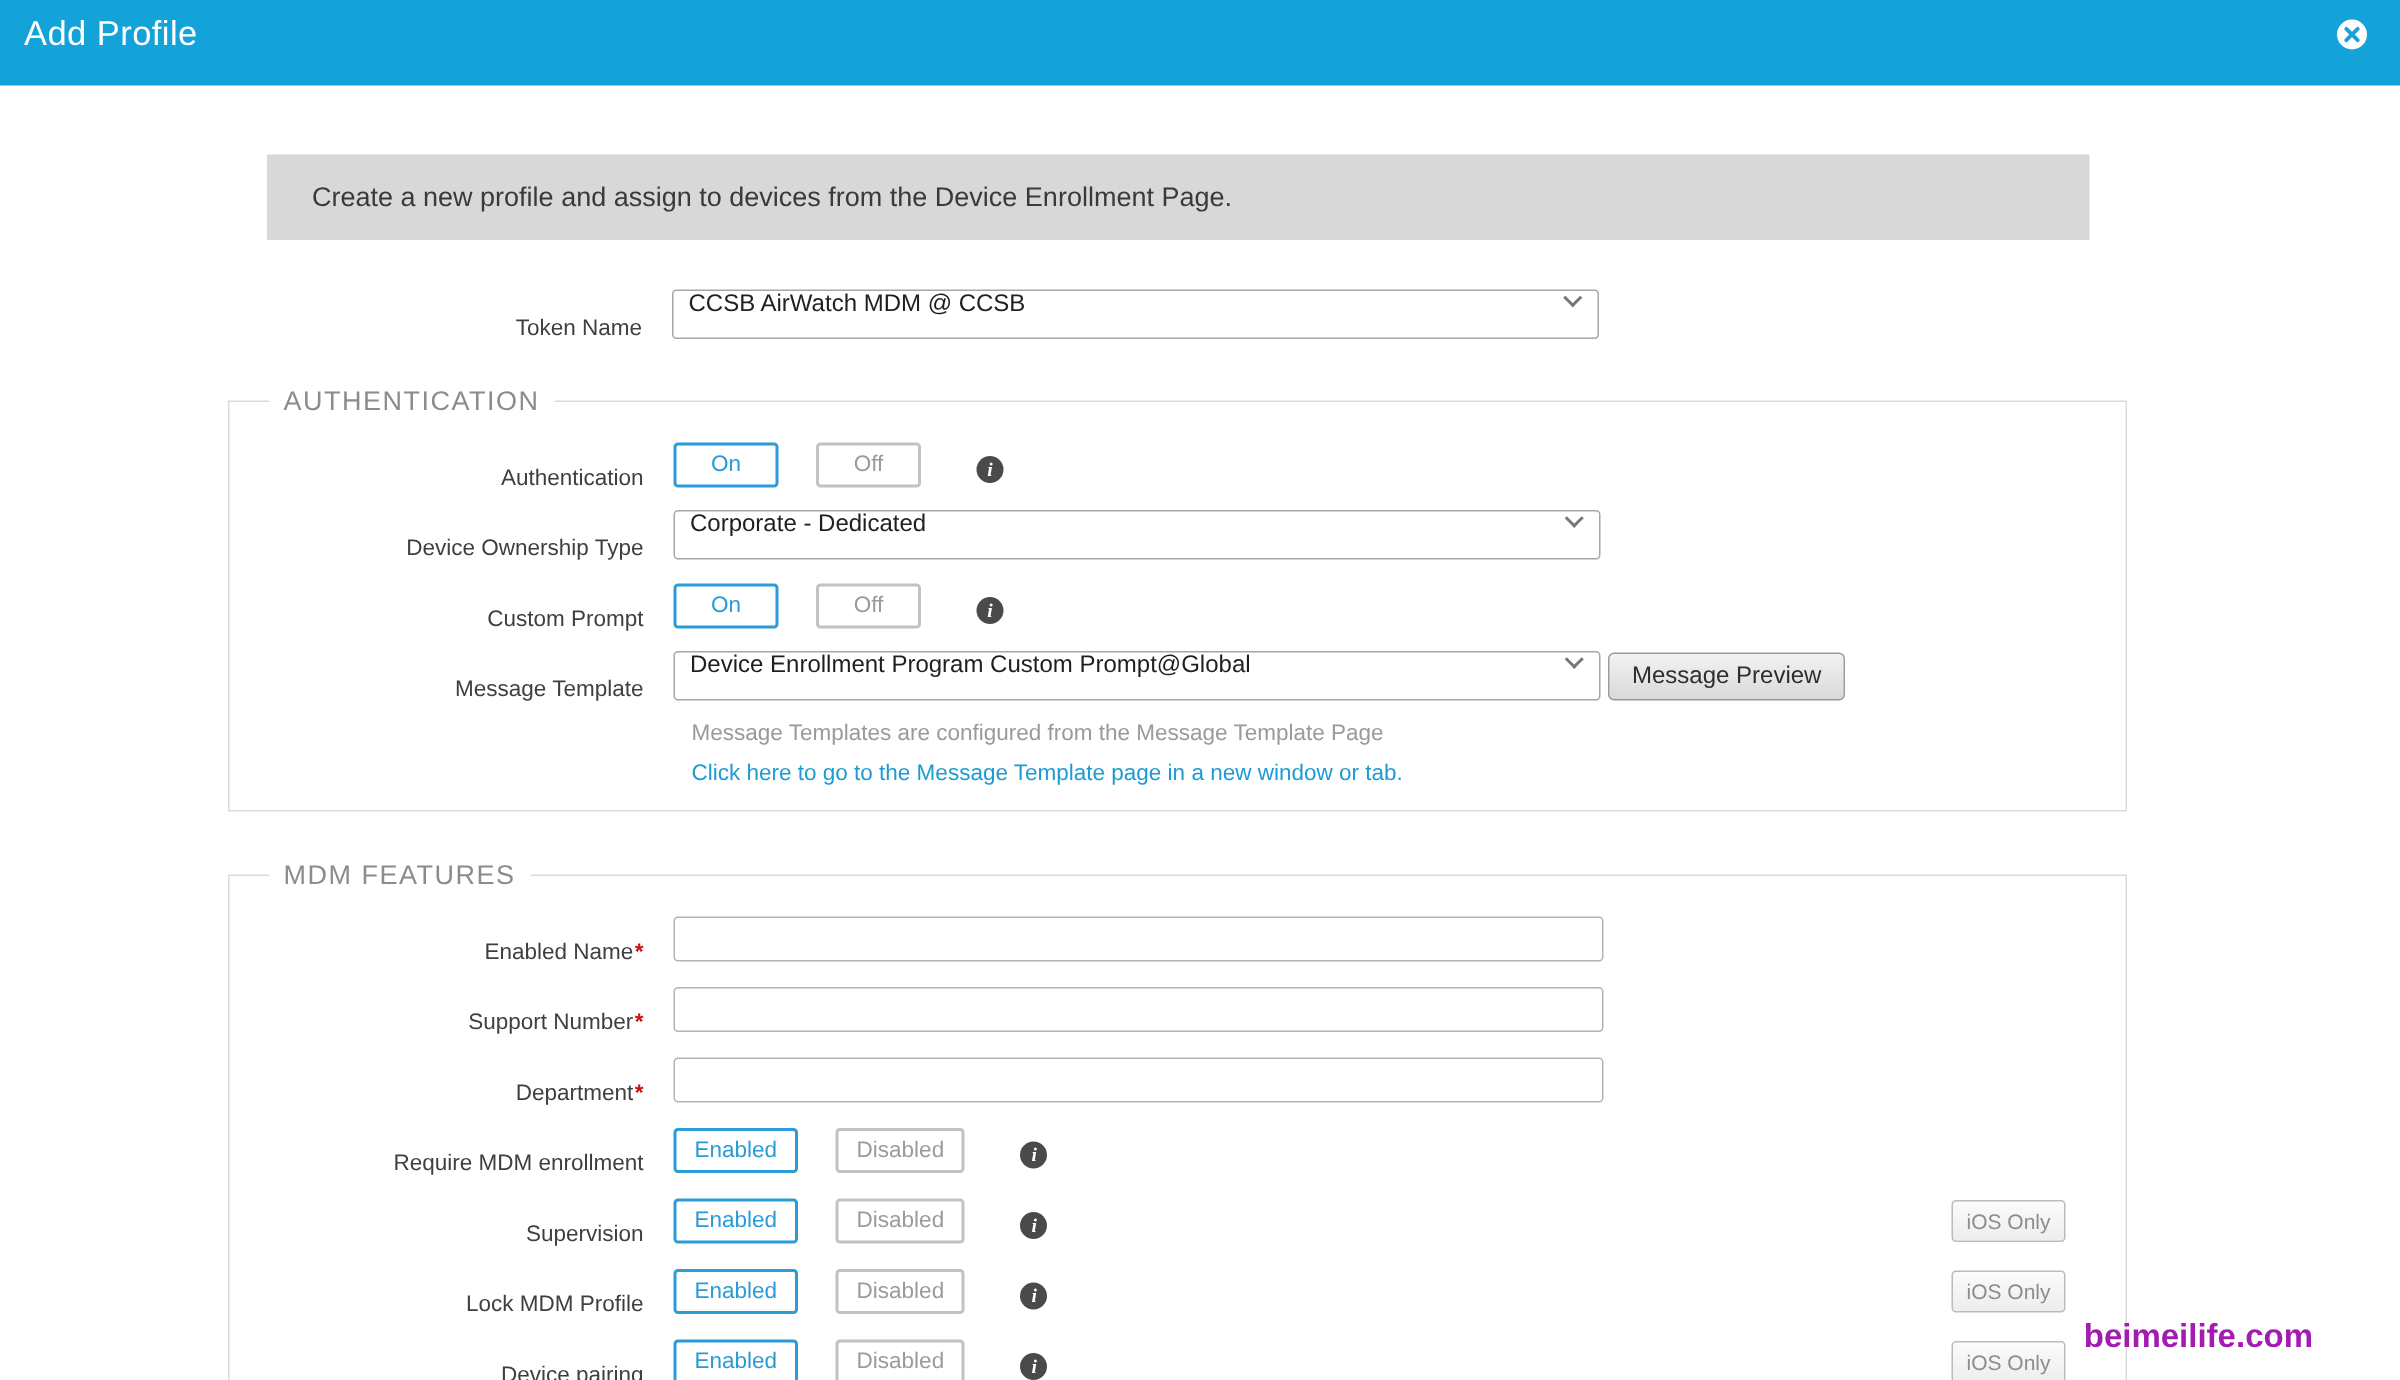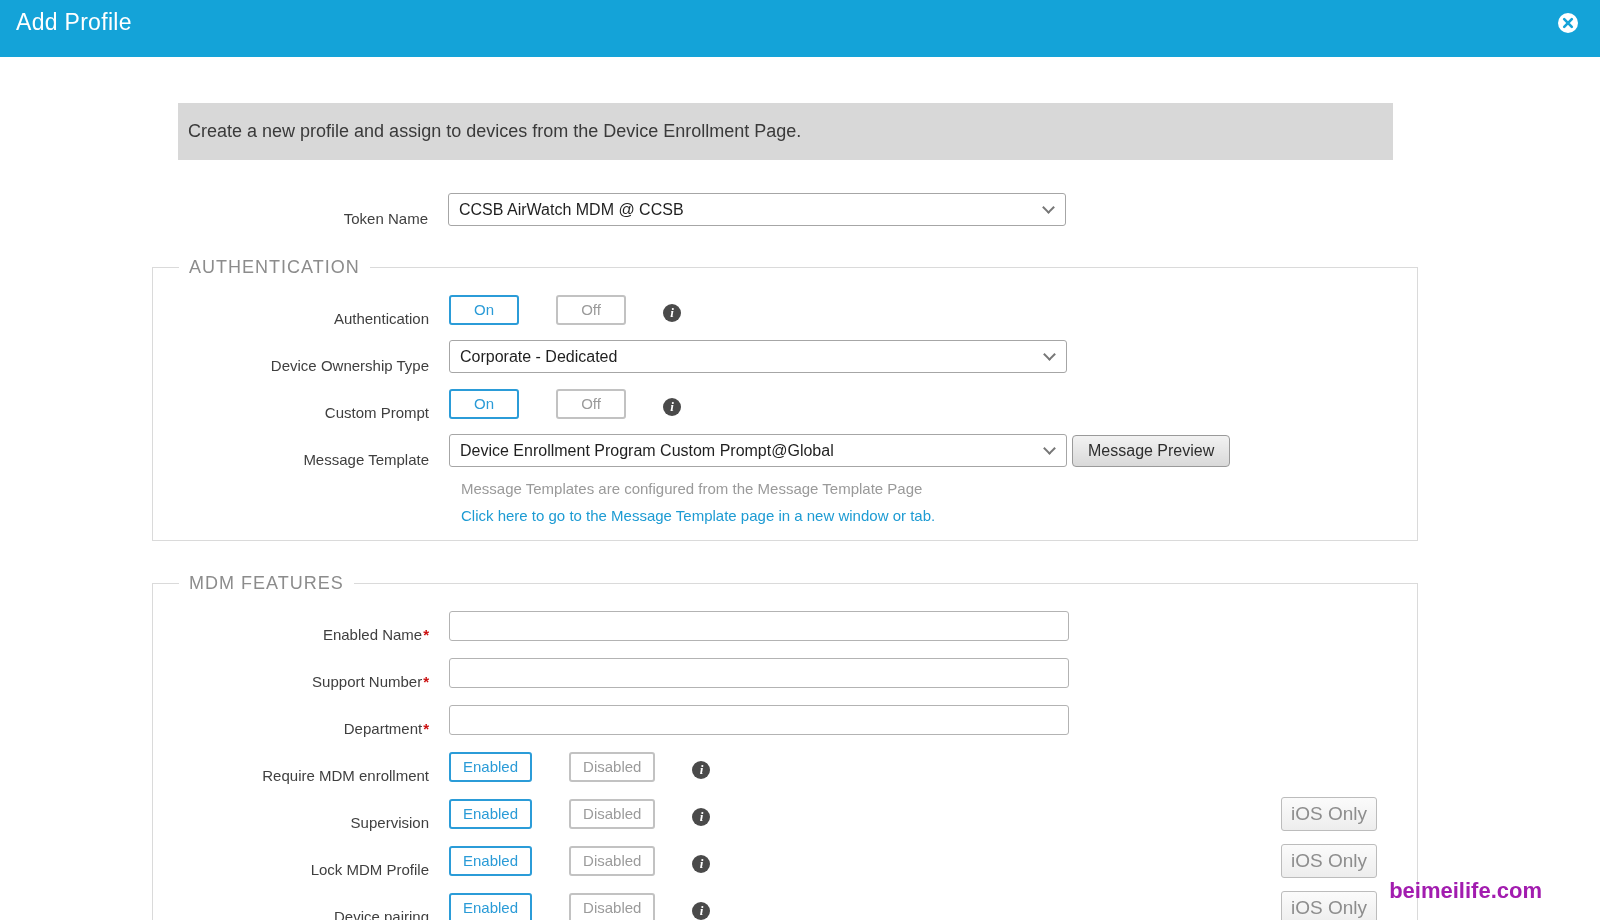--- a/index.html
+++ b/index.html
@@ -24,21 +24,21 @@
   .close-btn { width:24px; height:24px; cursor:pointer; display:inline-flex; }
 
   
   .banner {
     margin:46px 0 32px 178px;
     width:1215px;
     height:57px;
     background:#d8d8d8;
     display:flex;
     align-items:center;
-    padding-left:10px;
+    padding-left:30px;
     font-size:18px;
     color:#3a3a3a;
   }
 
   
   .content { margin-left:152px; width:1266px; }
 
   .form-row { display:flex; align-items:center; margin-bottom:12px; }
   .token-row { margin-bottom:30px; }
   .row-label {
@@ -67,21 +67,20 @@
   }
 
   
   .select {
     width:618px;
     height:33px;
     border:1px solid #a6a6a6;
     border-radius:3px;
     background:#ffffff;
     display:flex;
-    align-items:center;
     justify-content:space-between;
     padding:0 12px 0 10px;
     font-size:16px;
     color:#1f1f1f;
     cursor:pointer;
   }
   .chevron {
     width:9px; height:9px;
     border-right:2px solid #777;
     border-bottom:2px solid #777;
@@ -102,21 +101,21 @@
 
   
   button { font-family:inherit; cursor:pointer; background:#fff; }
   .seg {
     min-width:70px; height:30px;
     padding:0 12px;
     border-radius:3px;
     font-size:15px;
   }
   .seg-sel { border:2px solid #2b9cd8; color:#2a9bd7; }
-  .seg-un  { border:2px solid #c2c2c2; color:#9b9b9b; margin-left:37px; }
+  .seg-un  { border:2px solid #c2c2c2; color:#9b9b9b; margin-left:25px; }
 
   .info-icon {
     width:18px; height:18px;
     border-radius:50%;
     background:#4a4a4a;
     color:#ffffff;
     font-family:"Liberation Serif", serif;
     font-style:italic;
     font-weight:bold;
     font-size:13px;
@@ -155,21 +154,21 @@
     cursor:pointer;
   }
 
   .ios-badge {
     margin-left:auto;
     margin-right:40px;
     border:1px solid #bcbcbc;
     border-radius:3px;
     background:linear-gradient(#fbfbfb,#ededed);
     color:#8d8d8d;
-    font-size:19px;
+    font-size:14px;
     padding:5px 9px;
   }
 
   .watermark {
     position:absolute;
     right:58px;
     bottom:16px;
     color:#a21caf;
     font-weight:bold;
     font-size:22px;

